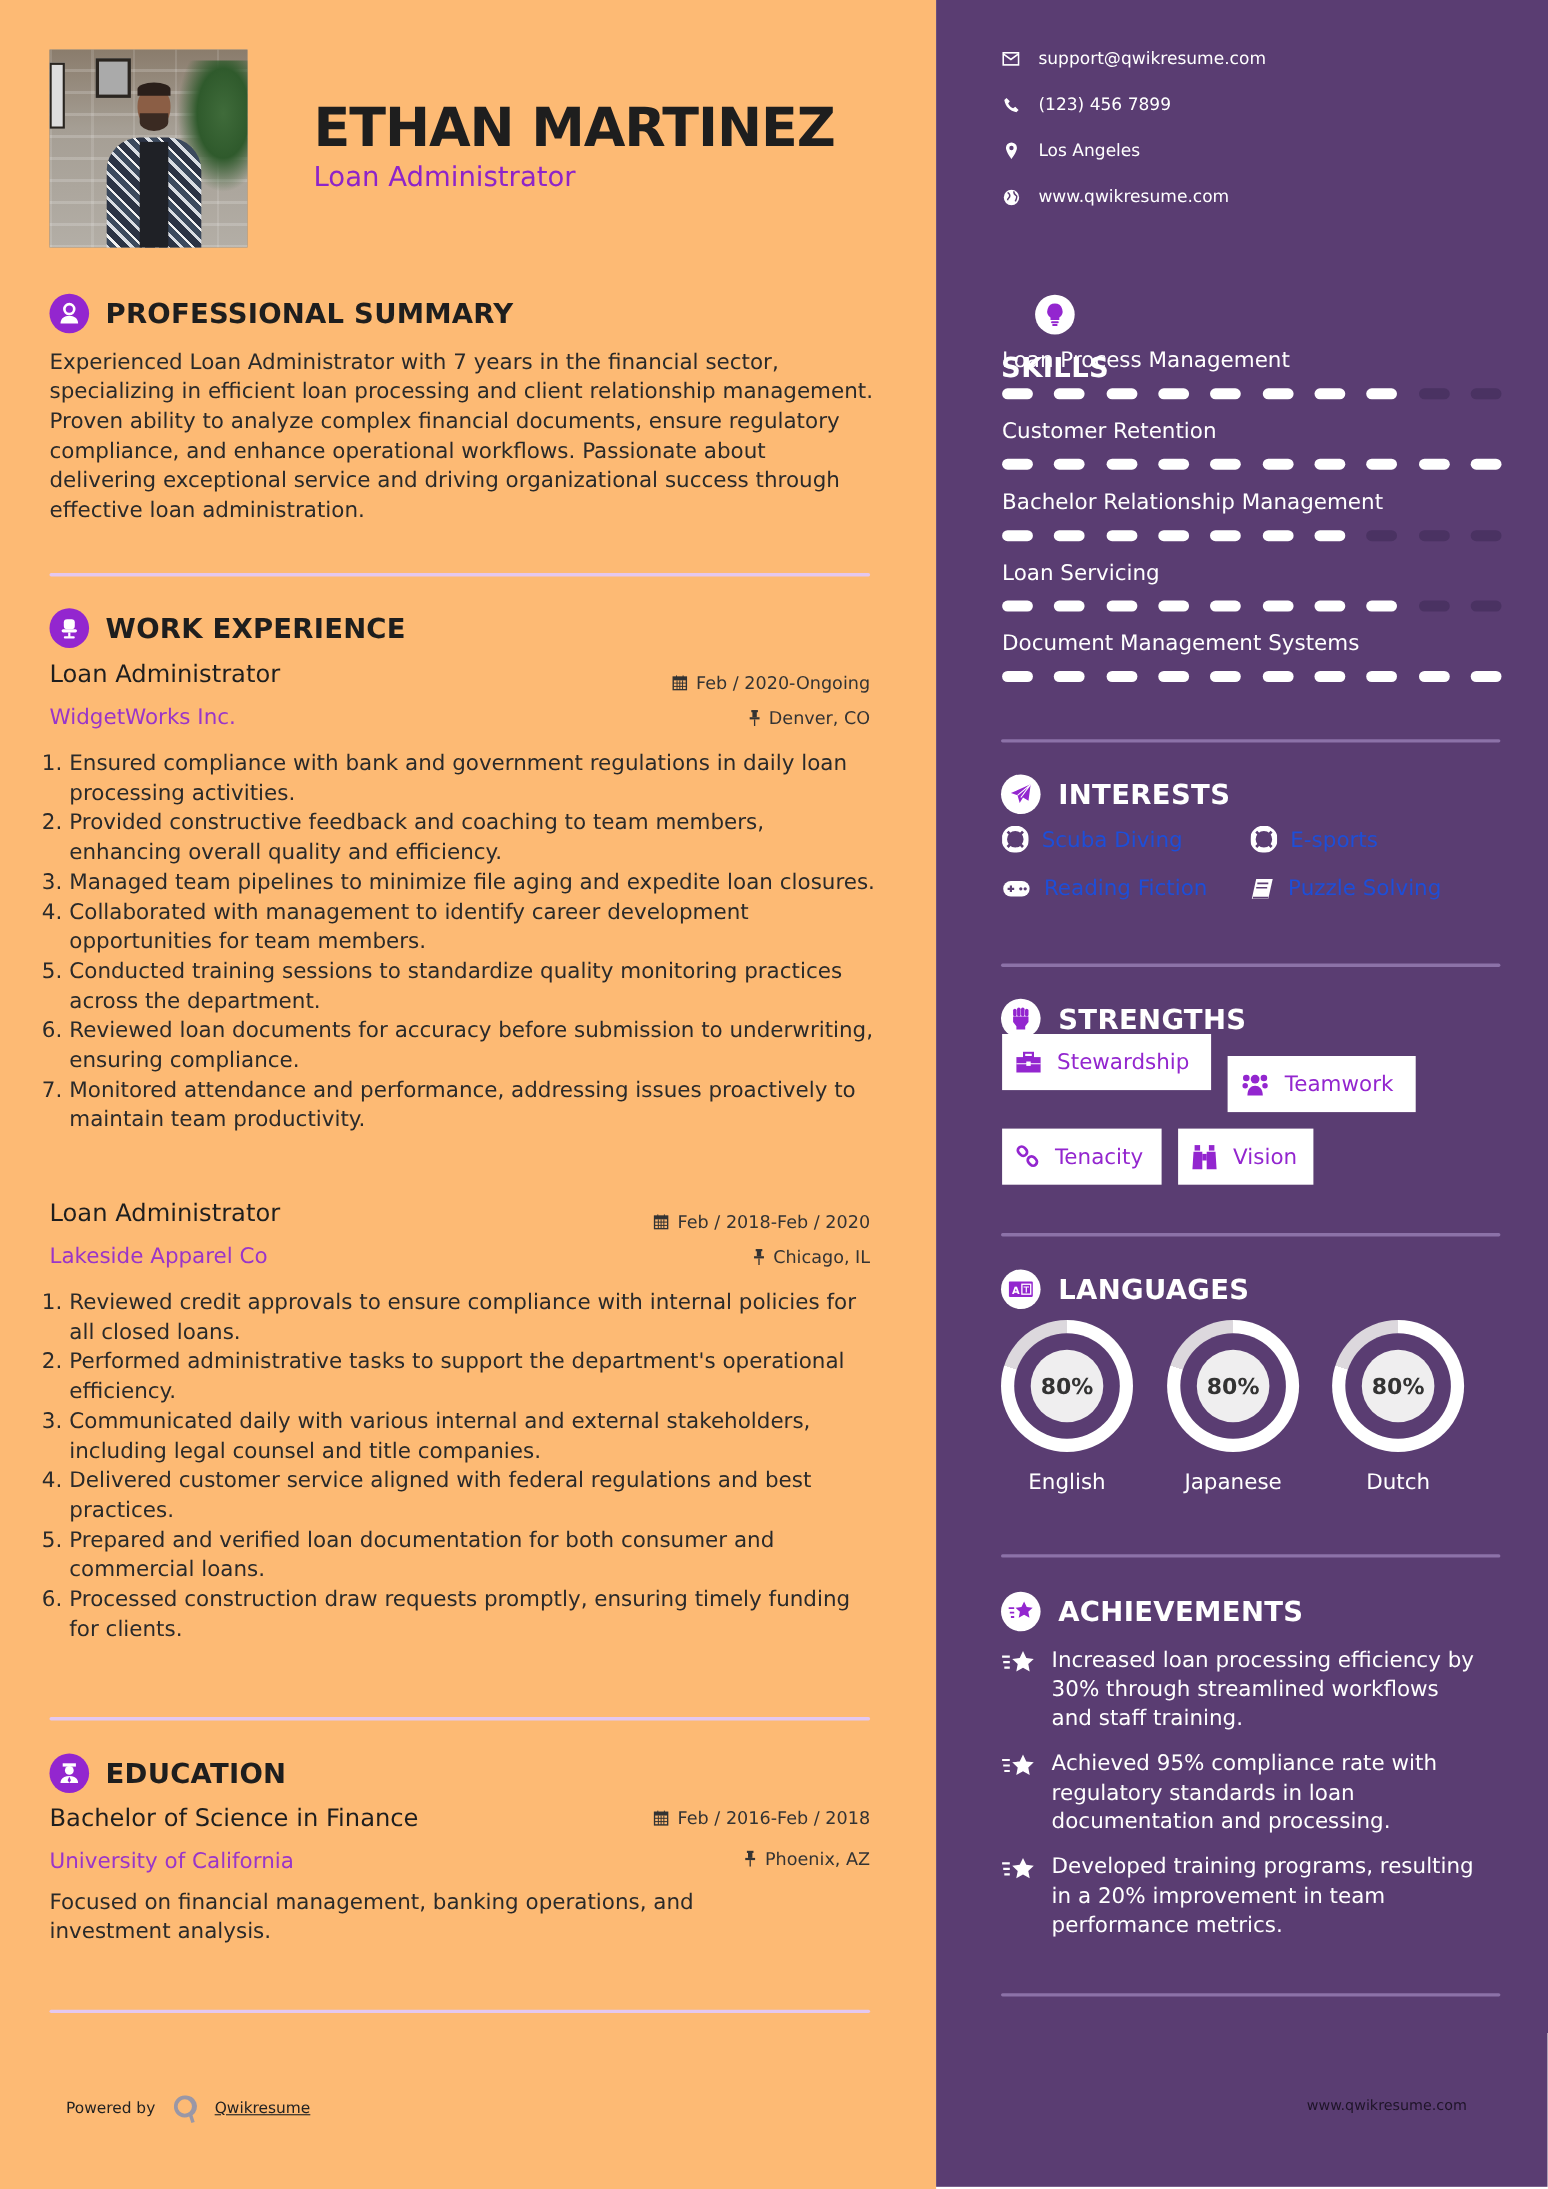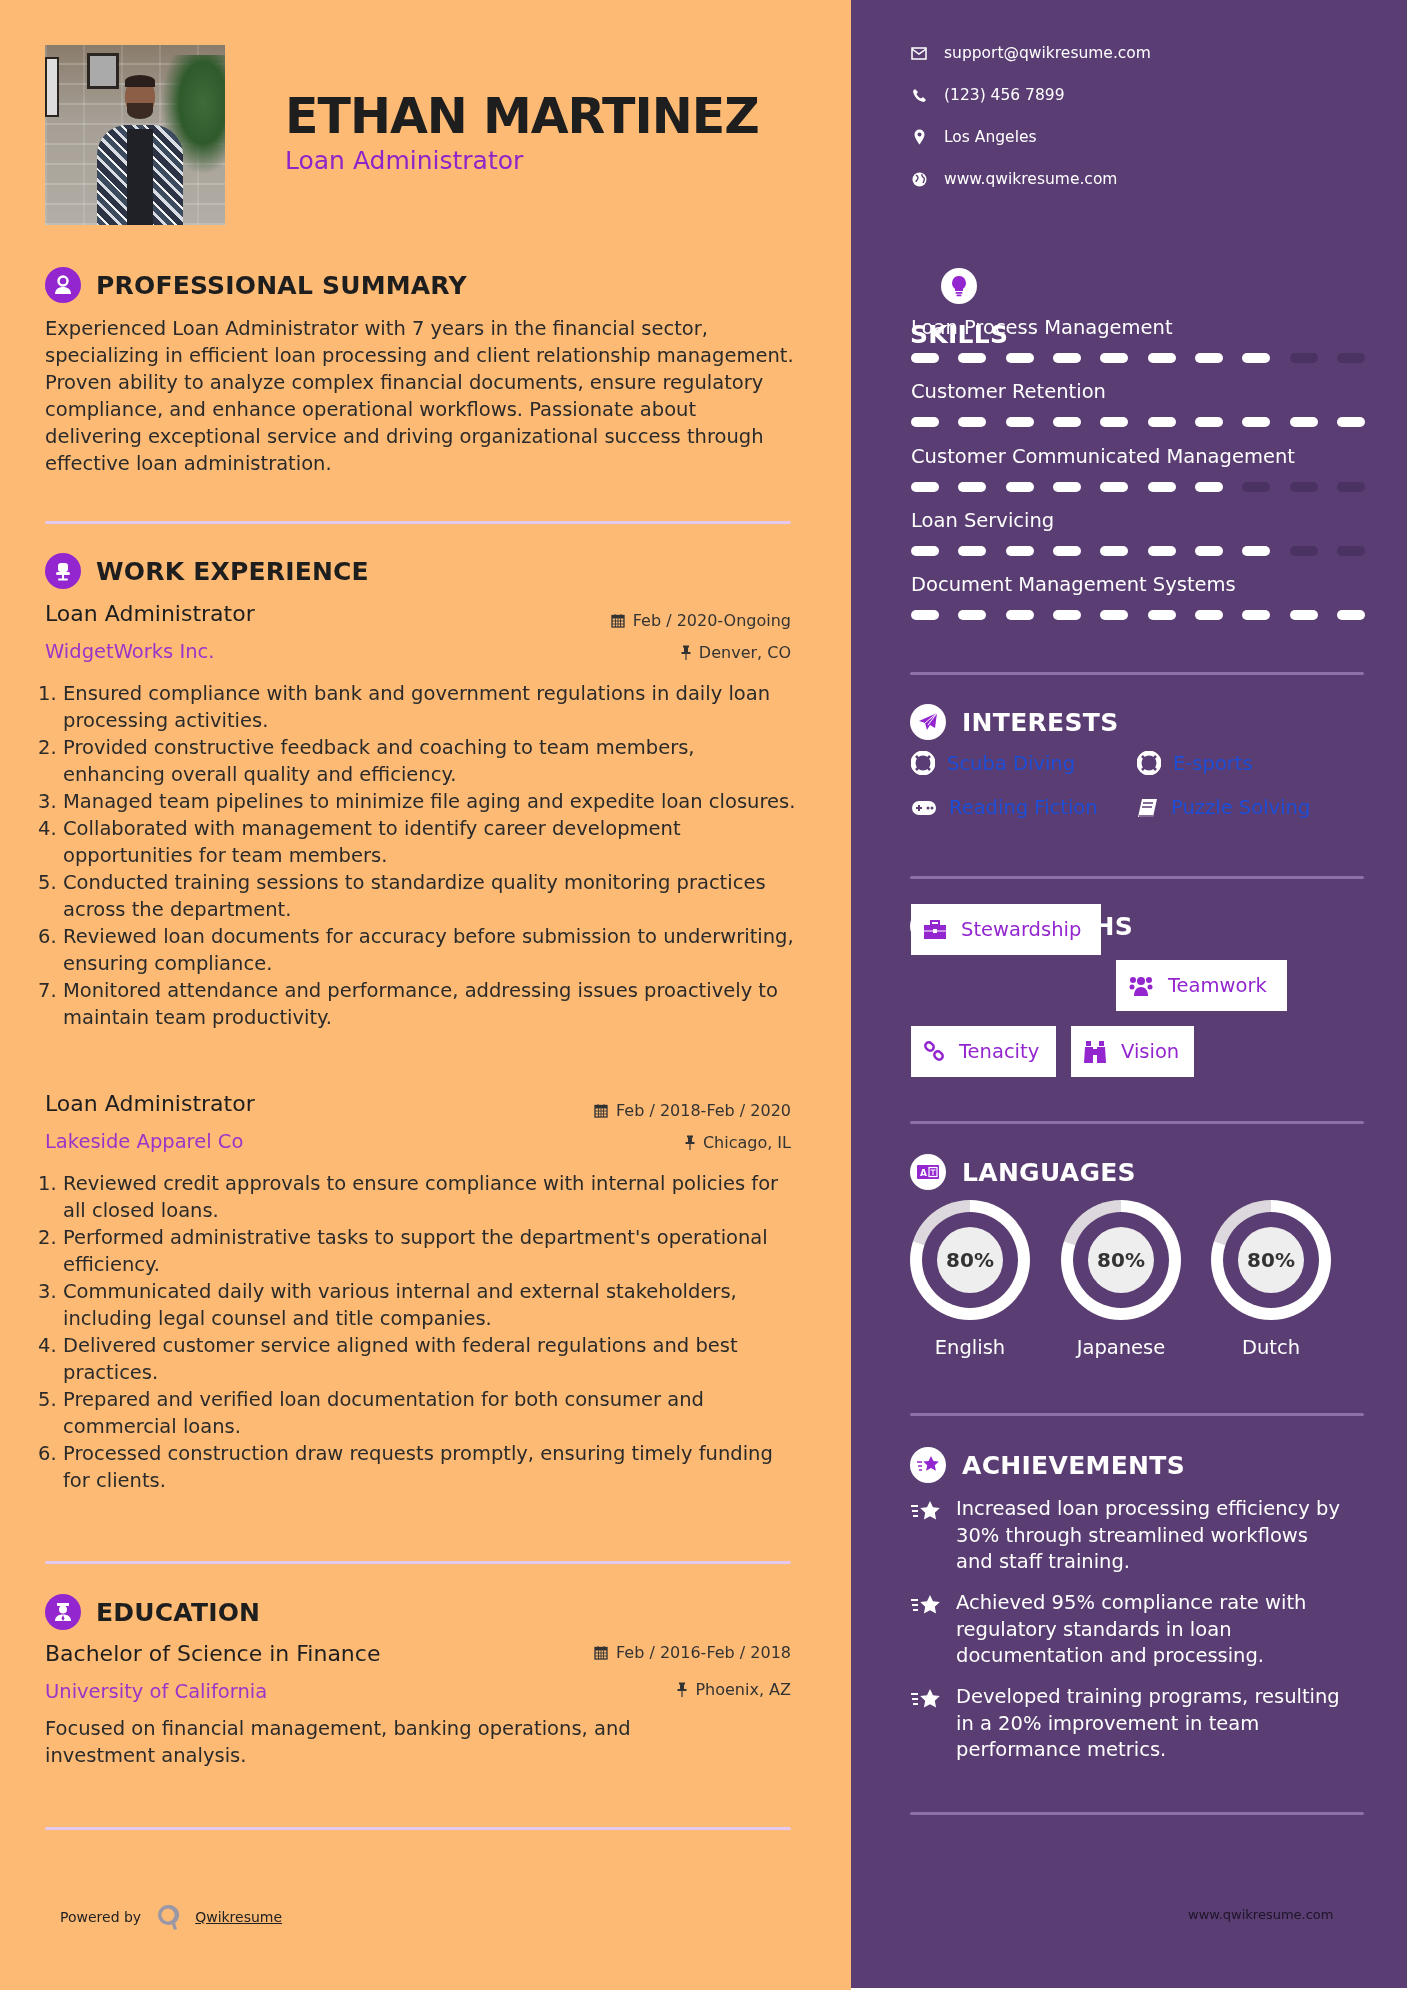--- a/index.html
+++ b/index.html
@@ -328,21 +328,21 @@
     <span></span>
     <span></span>
     <span></span>
     <span></span>
     <span></span>
     <span></span>
     <span></span>
     <span></span>
   </div>
 
-<div class="skill-name" style="top:445px;">Customer Communicated Management</div>
+<div class="skill-name" style="top:445px;">Bachelor Relationship Management</div>
 <div class="skill-bar" style="top:482px;">
     <span></span>
     <span></span>
     <span></span>
     <span></span>
     <span></span>
     <span></span>
     <span></span>
     <span class="off"></span>
     <span class="off"></span>
@@ -429,21 +429,21 @@
         <rect x="2" y="2" width="3.2" height="7" rx="1.6" fill="#9326cf"></rect>
         <rect x="5.6" y="1" width="3.2" height="8" rx="1.6" fill="#9326cf"></rect>
         <rect x="9.2" y="1" width="3.2" height="8" rx="1.6" fill="#9326cf"></rect>
         <rect x="12.8" y="2" width="3.2" height="7" rx="1.6" fill="#9326cf"></rect>
         <path d="M2 9h14v5l-3 4v3H5v-3l-3-4z" fill="#9326cf"></path>
       </svg>
   </div>
   <div class="s-title">STRENGTHS</div>
 </div>
 
-<div class="chip" style="left:911px; top:904px; width:190px;">
+<div class="chip" style="left:911px; top:940px; width:190px;">
   <svg width="24" height="20" viewBox="0 0 24 20">
       <rect x="8" y="1" width="8" height="4" fill="none" stroke="#9326cf" stroke-width="2"></rect>
       <rect x="1" y="5" width="22" height="14" fill="#9326cf"></rect>
       <path d="M1 11h22" stroke="#fff" stroke-width="1"></path>
       <rect x="10" y="9" width="4" height="4" fill="#fff"></rect>
     </svg>
   <span>Stewardship</span>
 </div>
 <div class="chip" style="left:1116px; top:960px; width:171px;">
   <svg width="26" height="22" viewBox="0 0 26 22">

